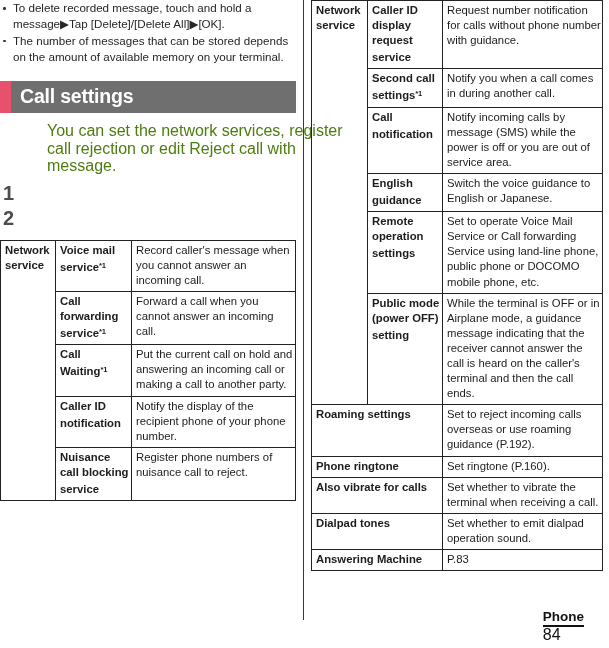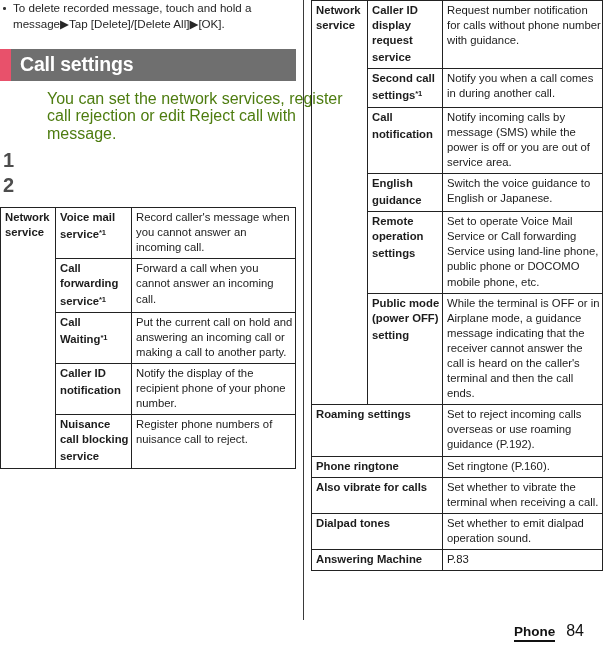--- a/index.html
+++ b/index.html
@@ -203,21 +203,21 @@
   .tbl-left { margin-top: 10px; }
   .tbl-right { margin-top: 0px; }
 
   
   .footer {
     position: absolute;
     right: 6px;
     bottom: 6px;
     display: flex;
     align-items: baseline;
-    gap: 11px;
+    flex-direction: column;
   }
   .footer .chap {
     font-size: 13.5px;
     font-weight: bold;
     color: #111;
     border-bottom: 2.2px solid #111;
     padding-bottom: 1px;
     line-height: 15px;
   }
   .footer .pg {
@@ -232,20 +232,24 @@
 <div class="page">
 
   <div class="col-divider"></div>
 
   <div class="col-left">
 
     <ul class="bullets">
       <li>
         <span class="dot"></span>
         <span>To delete recorded message, touch and hold a message▶Tap [Delete]/[Delete All]▶[OK].</span>
+      </li>
+      <li>
+        <span class="dot"></span>
+        <span>The number of messages that can be stored depends on the amount of available memory on your terminal.</span>
       </li>
     </ul>
 
     <div class="section-header">
       <div class="accent"></div>
       <div class="band">
         <span class="title">Call settings</span>
       </div>
     </div>
 

